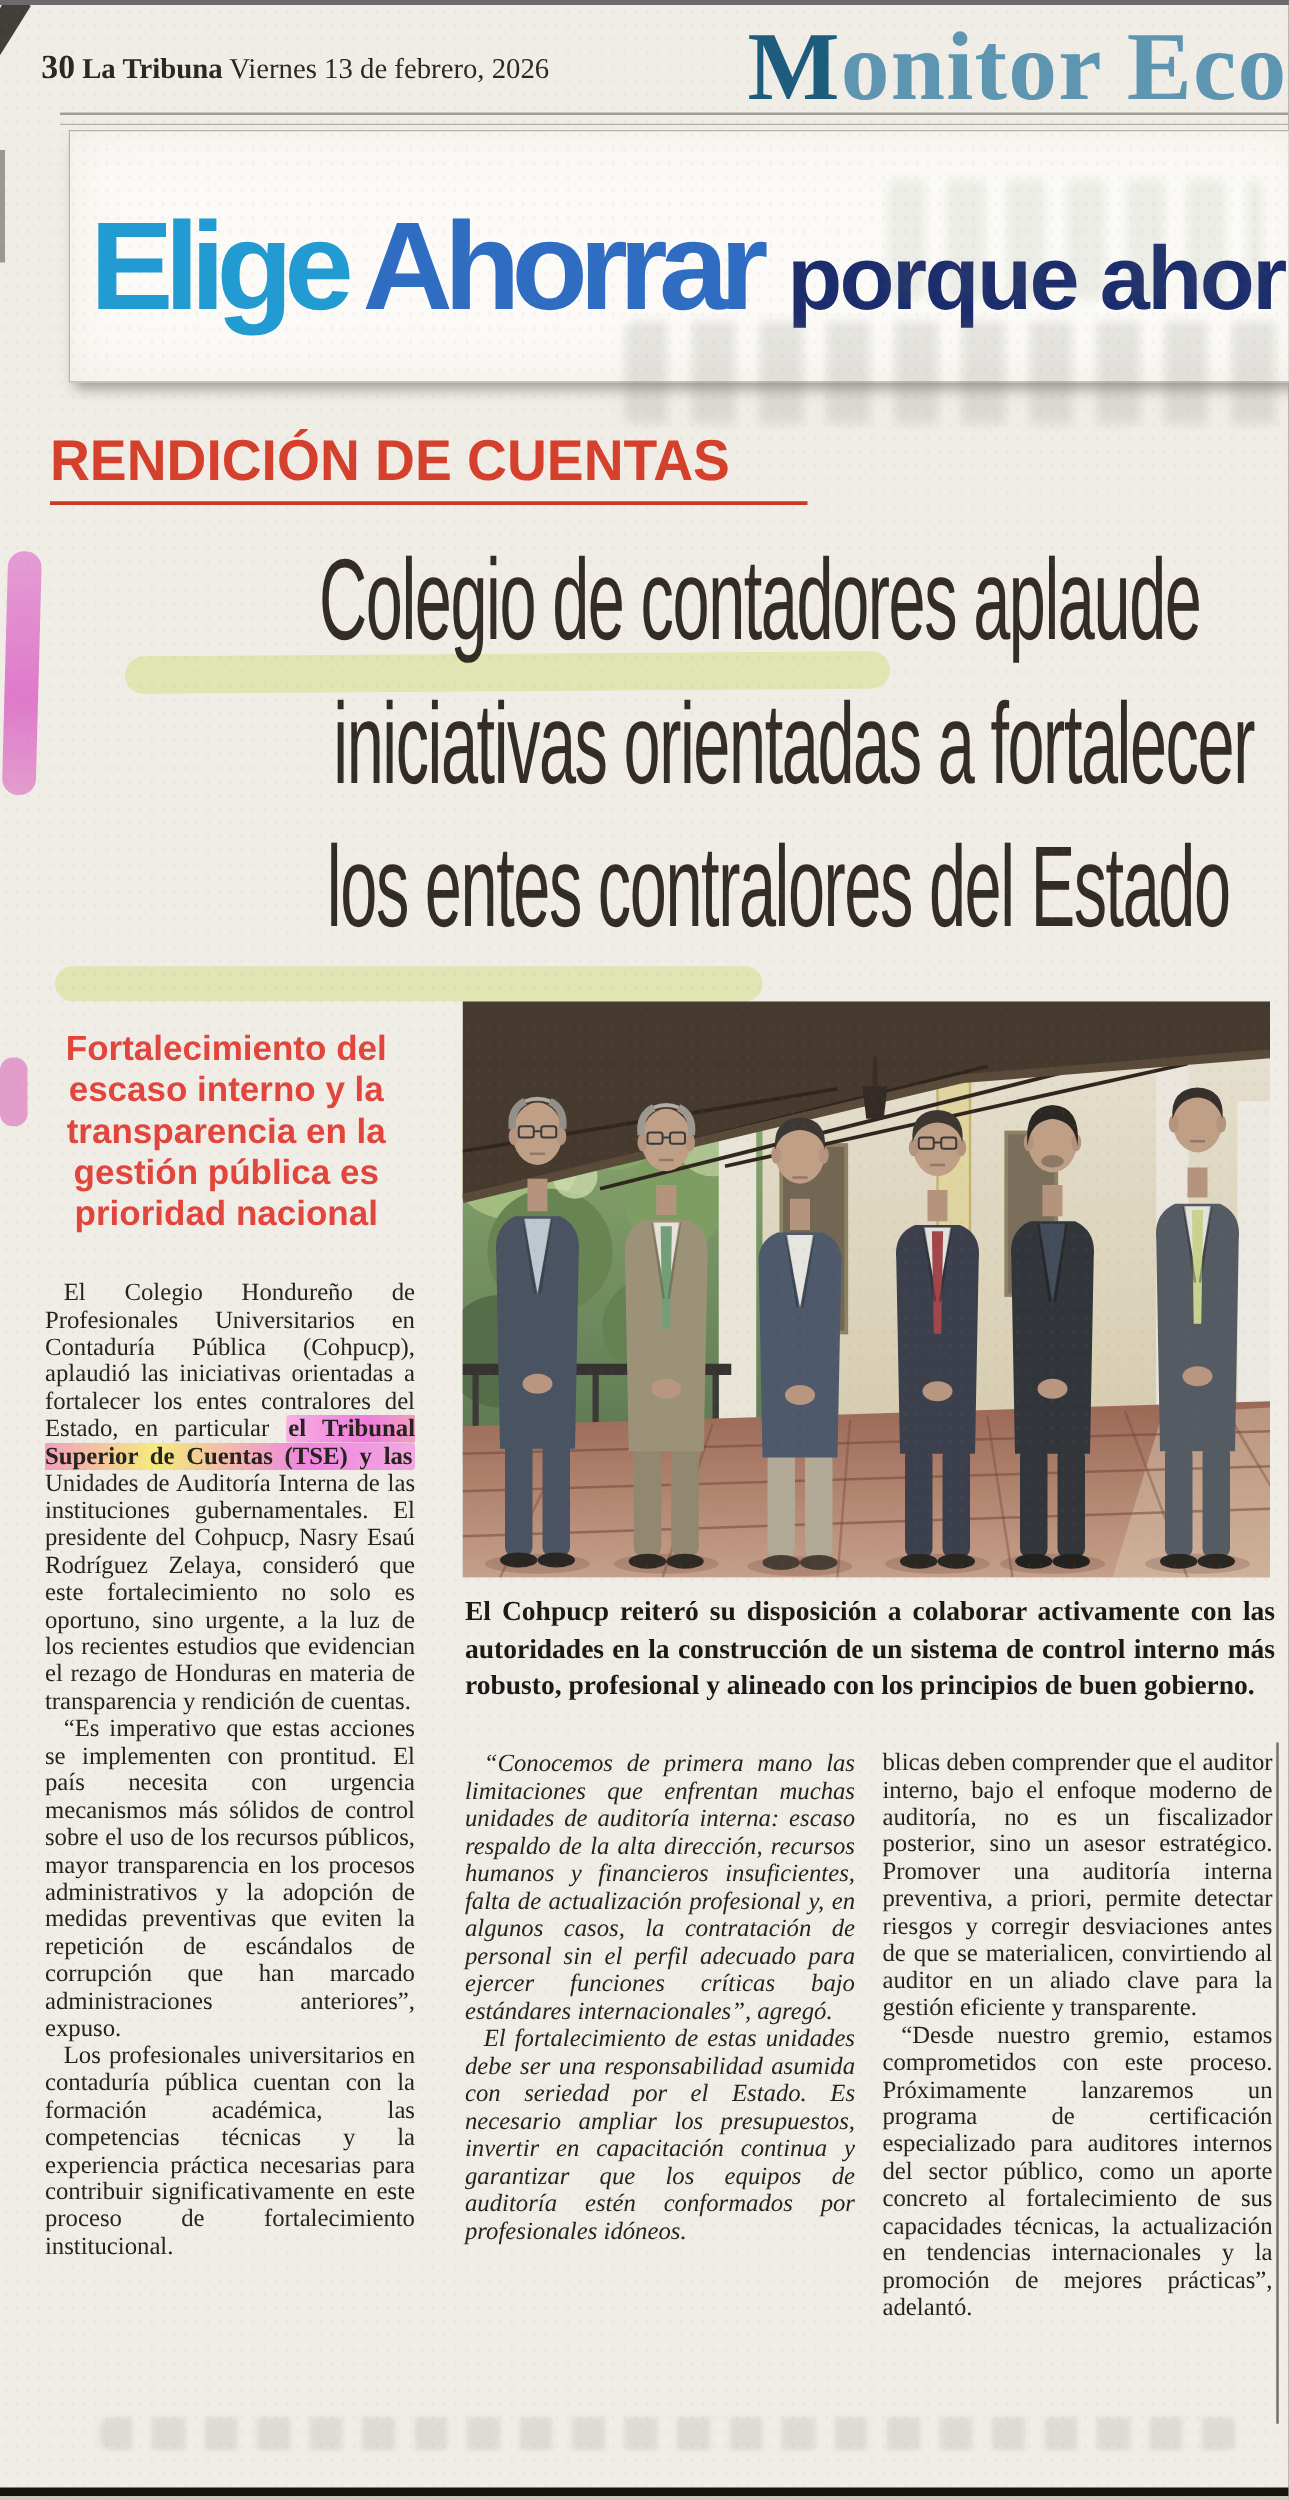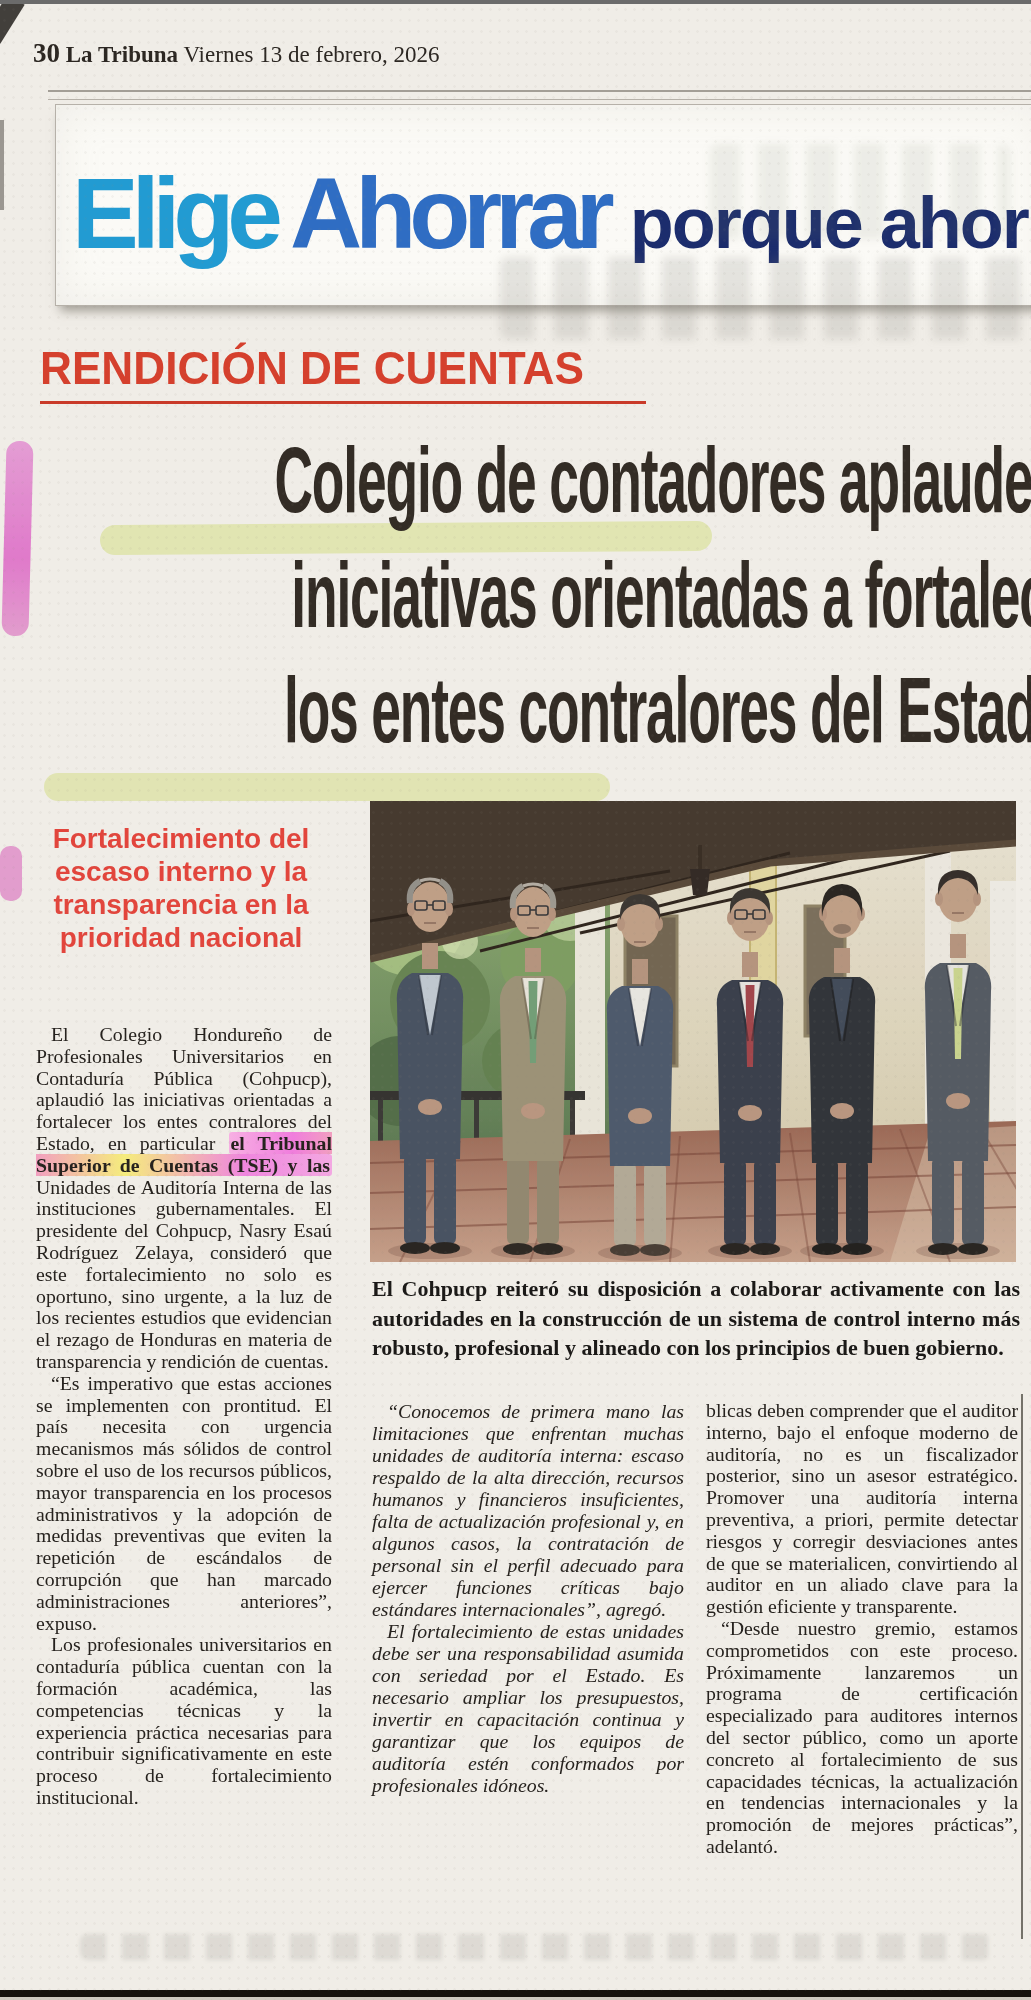--- a/index.html
+++ b/index.html
@@ -39,21 +39,21 @@
   .bleed2{left:710px; top:140px; width:300px; height:95px;
     background:repeating-linear-gradient(90deg, rgba(110,122,100,.10) 0 30px, rgba(110,122,100,0) 30px 48px);}
   .bleed3{left:80px; top:1930px; width:910px; height:26px; filter:blur(2px);
     background:repeating-linear-gradient(90deg, rgba(100,98,90,.13) 0 26px, rgba(100,98,90,0) 26px 42px);}
   
   .kicker{left:40px; top:341px; font-family:"Liberation Sans", sans-serif;
     font-weight:bold; font-size:46px; color:#d5402d; white-space:nowrap;
     transform:scaleX(.96); transform-origin:left; line-height:1;}
   .kicker-rule{left:40px; top:397px; width:606px; height:3px; background:#c93a29;}
   .hl-line{left:0; width:1031px; text-align:right; font-family:"Liberation Sans", sans-serif;
-    font-weight:bold; font-size:92px; color:#332c25; line-height:1; z-index:3;}
+    font-weight:normal; font-size:92px; color:#332c25; line-height:1; z-index:3;}
   .hl-line>span{display:inline-block; transform:scaleX(.58); transform-origin:center;
     letter-spacing:-2px; white-space:nowrap;}
   .hl1{top:430px;} .hl2{top:545px;} .hl3{top:660px;}
   
   .marker{mix-blend-mode:multiply; pointer-events:none;}
   .band1{left:100px; top:519px; width:612px; height:30px; background:#eaf4b2;
     opacity:.75; border-radius:15px; transform:rotate(-.4deg); z-index:2;}
   .band2{left:44px; top:769px; width:566px; height:28px; background:#e9f3ae;
     opacity:.7; border-radius:14px; z-index:2;}
   .pink-stroke{left:4px; top:437px; width:27px; height:195px; border-radius:13px;
@@ -92,20 +92,21 @@
 <div class="page">
 
   <div class="abs corner-mark"></div>
   <div class="abs edge-mark"></div>
 
   <div class="abs header-left">
     <span class="pageno">30</span>
     <span class="paper">La Tribuna</span>
     <span>Viernes 13 de febrero, 2026</span>
   </div>
+  <div class="abs masthead"><span class="ini">M</span><span>onitor Eco</span></div>
   <div class="abs head-rule"></div>
 
   <div class="abs ad-box">
     <div class="ad-line">
       <span class="ad-w1">Elige</span><span class="ad-w2">Ahorrar</span><span class="ad-tag">porque ahorra</span>
     </div>
   </div>
   <div class="abs bleed bleed2"></div>
   <div class="abs bleed bleed1"></div>
   <div class="abs bleed bleed3"></div>
@@ -119,20 +120,21 @@
   <div class="abs marker pink-blob"></div>
 
   <div class="abs hl-line hl1"><span>Colegio de contadores aplaude</span></div>
   <div class="abs hl-line hl2"><span>iniciativas orientadas a fortalecer</span></div>
   <div class="abs hl-line hl3"><span>los entes contralores del Estado</span></div>
 
   <div class="abs subhead">
     <div>Fortalecimiento del</div>
     <div>escaso interno y la</div>
     <div>transparencia en la</div>
+    <div>gestión pública es</div>
     <div>prioridad nacional</div>
   </div>
 
   <div class="abs photo">
     <svg width="646" height="461" viewBox="0 0 646 461" xmlns="http://www.w3.org/2000/svg">
       <defs>
         <linearGradient id="wallG" x1="0" y1="0" x2="0" y2="1">
           <stop offset="0" stop-color="#ece4cc"></stop>
             <stop offset="1" stop-color="#dccfa8"></stop>
         </linearGradient>

